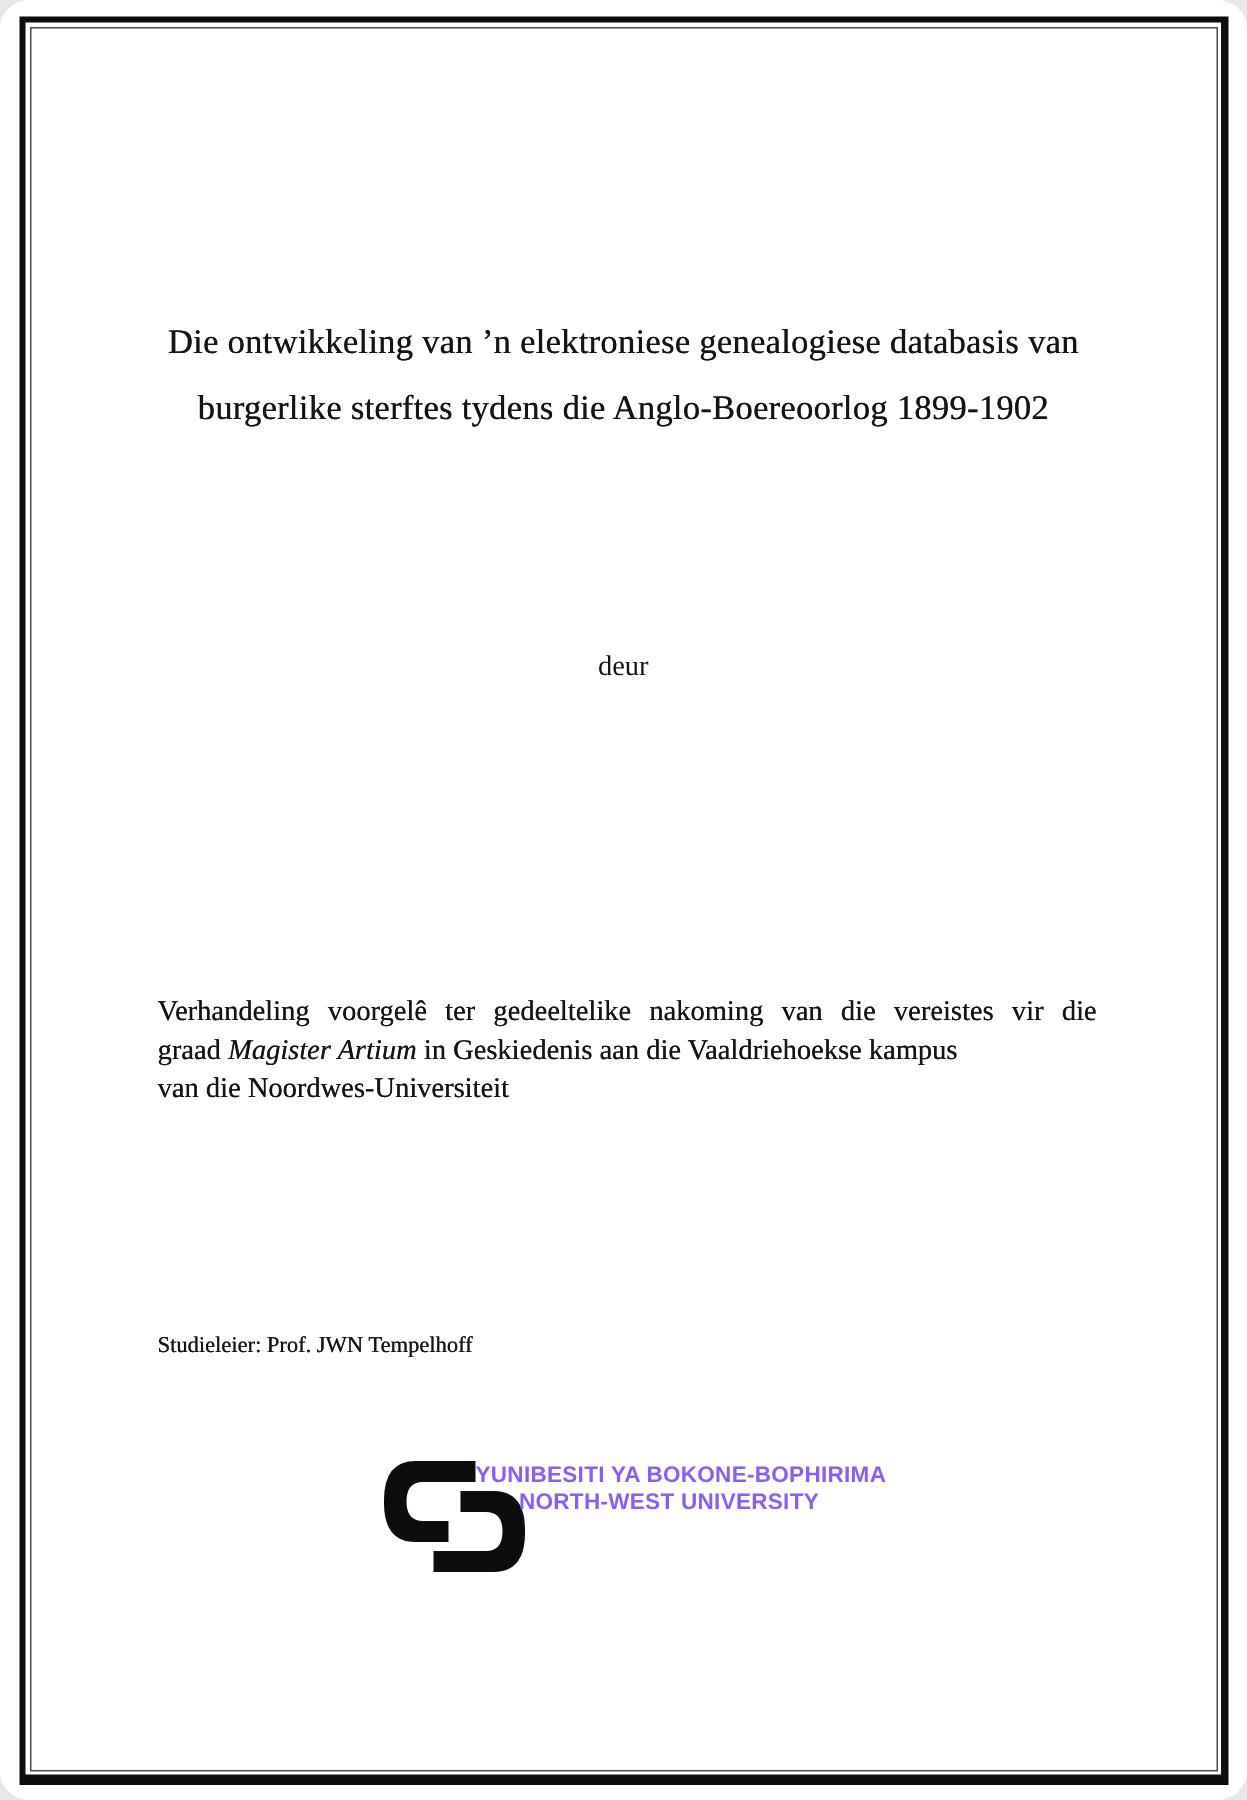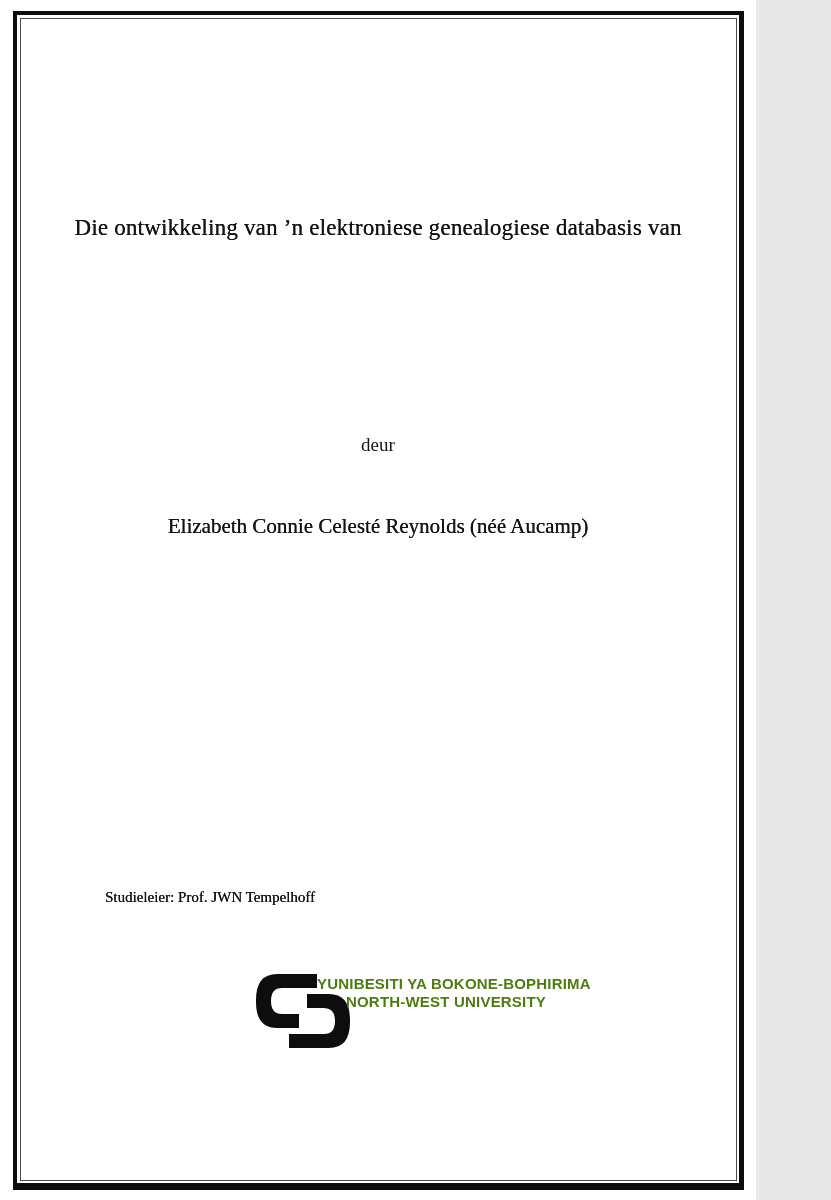--- a/index.html
+++ b/index.html
@@ -1,22 +1,23 @@
 <!DOCTYPE html>
 <html><head>
 <meta charset="utf-8">
 <style>
   html,body { margin:0; padding:0; background:#e8e8e8; }
   .page {
     position:relative;
-    width:756px; height:1200px;
+    width:831px; height:1200px;
     background:#ffffff;
     font-family:"Liberation Serif", serif;
     color:#141414;
     overflow:hidden;
+    border-radius:19px;
   }
   
   .frame-outer {
     position:absolute; left:13px; top:11px; right:12px; bottom:10px;
     border-style:solid; border-color:#0d0d0d;
     border-width:4px 5px 7px 4px;
     pointer-events:none;
   }
   .frame-inner {
     position:absolute; left:20px; top:18px; right:19px; bottom:19px;
@@ -51,39 +52,44 @@
     text-shadow:0.15px 0 0 #141414;
   }
   .logo { position:absolute; left:253px; top:969px; width:330px; height:85px; }
   .logo-mark { position:absolute; left:0; top:2px; }
   .logo-text {
     position:absolute; left:64px; top:6px; width:258px;
     text-align:center;
     font-family:"Liberation Sans", sans-serif;
     font-weight:bold; font-size:15px; line-height:17.5px;
     letter-spacing:0.2px; white-space:nowrap;
-    color:#4d7c0f;
+    color:#8b5cf6;
   }
 </style>
 </head>
 <body>
 
 <div class="page">
 
   <div class="frame-outer"></div>
   <div class="frame-inner"></div>
 
   <div class="title">
     <div>Die ontwikkeling van ’n elektroniese genealogiese databasis van</div>
+    <div>burgerlike sterftes tydens die Anglo-Boereoorlog 1899-1902</div>
   </div>
 
   <div class="byline">deur</div>
 
-  <div class="author">Elizabeth Connie Celesté Reynolds (néé Aucamp)</div>
 
+  <div class="statement">
+    <div class="j1">Verhandeling voorgelê ter gedeeltelike nakoming van die vereistes vir die</div>
+    <div><span>graad </span><span class="italic">Magister Artium</span><span> in Geskiedenis aan die Vaaldriehoekse kampus</span></div>
+    <div>van die Noordwes-Universiteit</div>
+  </div>
 
   <div class="supervisor">
     <div>Studieleier: Prof. JWN Tempelhoff</div>
   </div>
 
   <div class="logo">
     <svg class="logo-mark" width="100" height="80" viewBox="0 0 100 80" aria-hidden="true">
       <path fill="#0d0d0d" d="M 64 3 L 24 3 Q 3 3 3 29 L 3 31 Q 3 57 24 57 L 46 57 L 46 43 L 29 43 Q 18 43 18 30 Q 18 17 29 17 L 64 17 Z"></path>
       <path fill="#0d0d0d" d="M 36 77 L 76 77 Q 97 77 97 51 L 97 49 Q 97 23 76 23 L 54 23 L 54 37 L 71 37 Q 82 37 82 50 Q 82 63 71 63 L 36 63 Z"></path>
     </svg>

